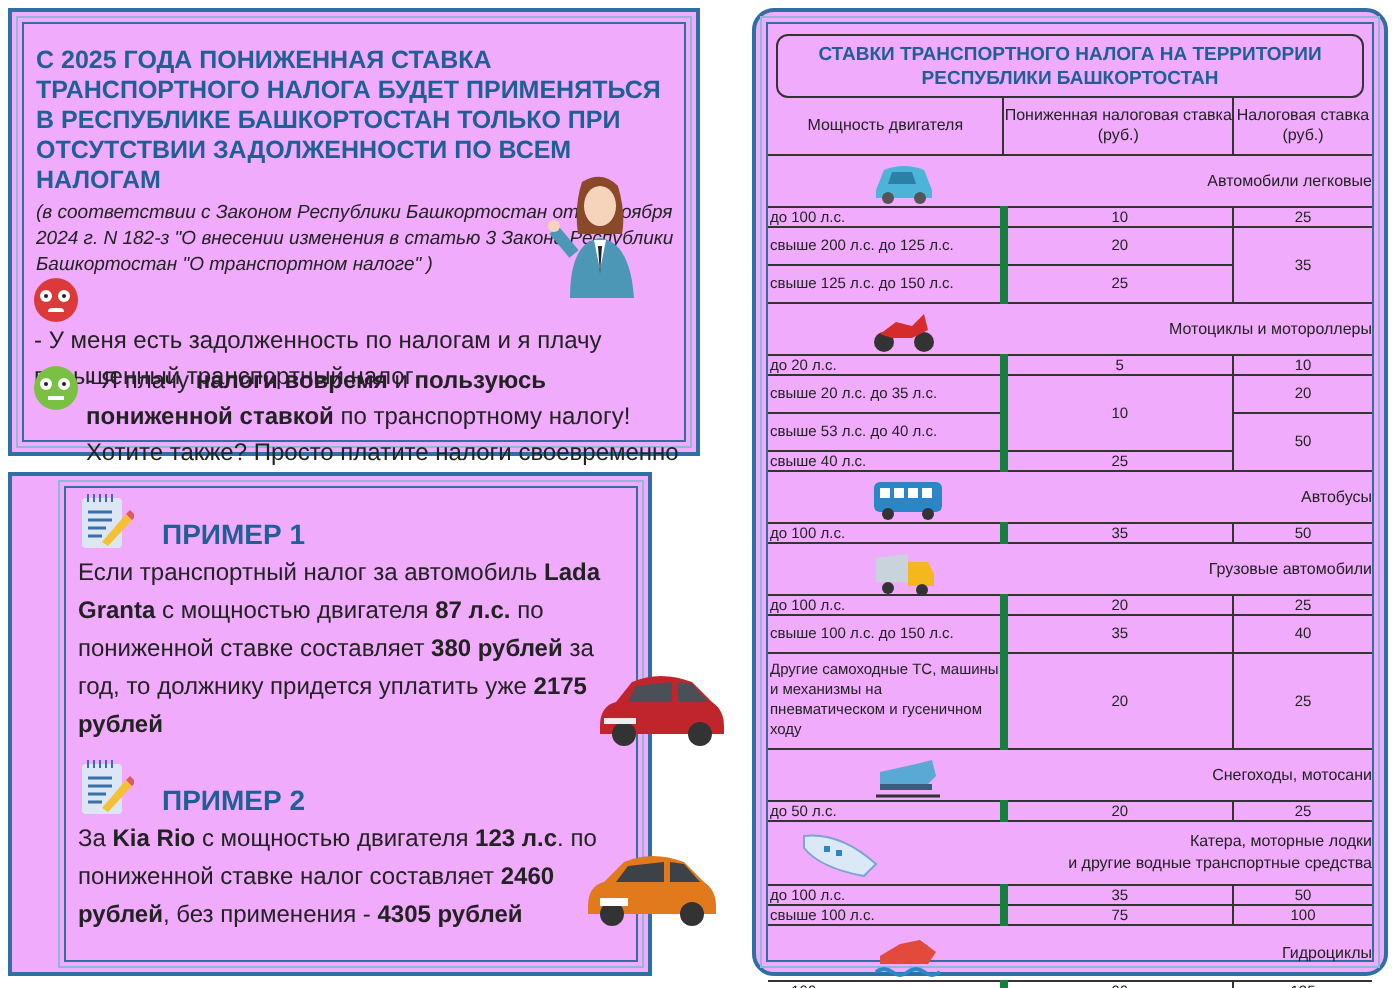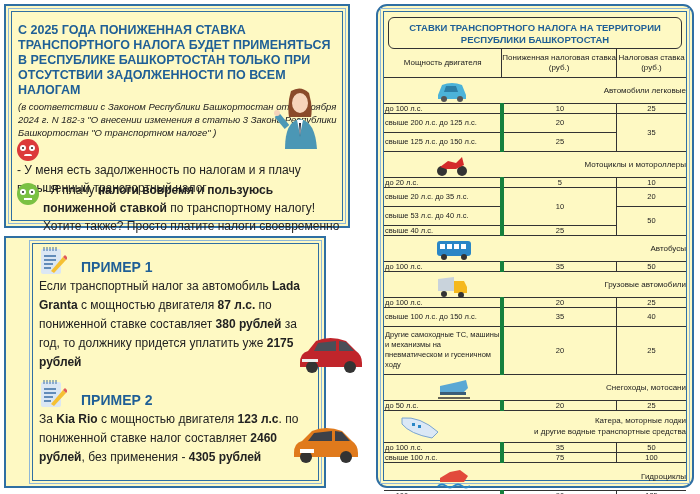--- a/index.html
+++ b/index.html
@@ -1,17 +1,17 @@
 <!DOCTYPE html>
 <html><head>
 <meta charset="utf-8">
 <style>
   * { box-sizing: border-box; margin: 0; padding: 0; }
   body { width: 700px; height: 494px; background: #fff; font-family: "Liberation Sans", "DejaVu Sans", sans-serif; position: relative; overflow: hidden; color: #222; }
-  .frame { position: absolute; border: 2px solid #2f6fa3; padding: 2px; background: #fef9c3; }
+  .frame { position: absolute; border: 2px solid #2f6fa3; padding: 2px; background: #f0abfc; }
   .frame-inner { width: 100%; height: 100%; border: 1px solid #8fb8d8; outline: 1px solid #2f6fa3; outline-offset: -4px; position: relative; padding: 8px 9px; }
   #panel1 { left: 4px; top: 4px; width: 346px; height: 224px; }
   #panel2 { left: 4px; top: 236px; width: 322px; height: 252px; padding-left: 23px; }
   #panel3 { left: 376px; top: 4px; width: 318px; height: 484px; border-radius: 11px; }
   .h-title { color: #1f5f96; font-weight: bold; font-size: 12.5px; line-height: 15px; margin-top: 6px; }
   .h-note { font-style: italic; font-size: 9.5px; line-height: 13px; margin-top: 2px; width: 335px; }
   .woman { position: absolute; right: 20px; top: 78px; width: 52px; height: 62px; }
   .row-smile { position: absolute; left: 8px; display: flex; }
   .smile { width: 22px; height: 22px; border-radius: 50%; position: relative; flex: none; margin-right: 4px; margin-top: 2px; }
   .smile .eye { position: absolute; top: 6px; width: 6px; height: 6px; background: #fff; border-radius: 50%; }

